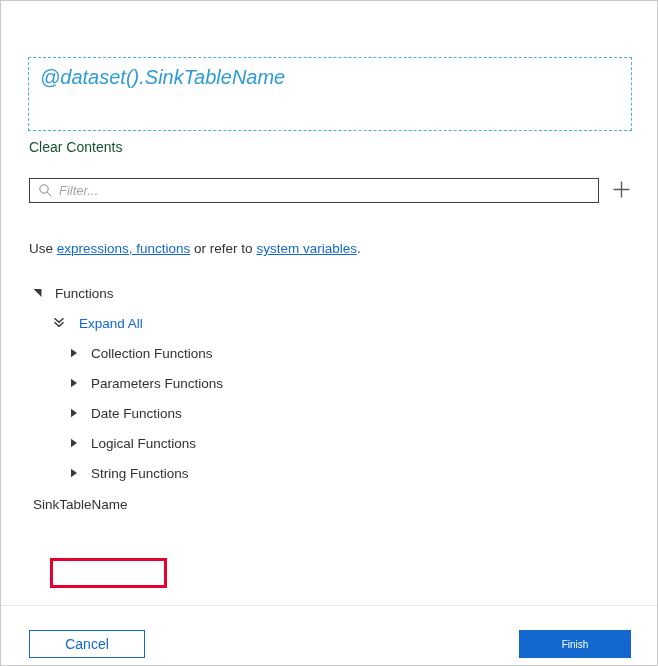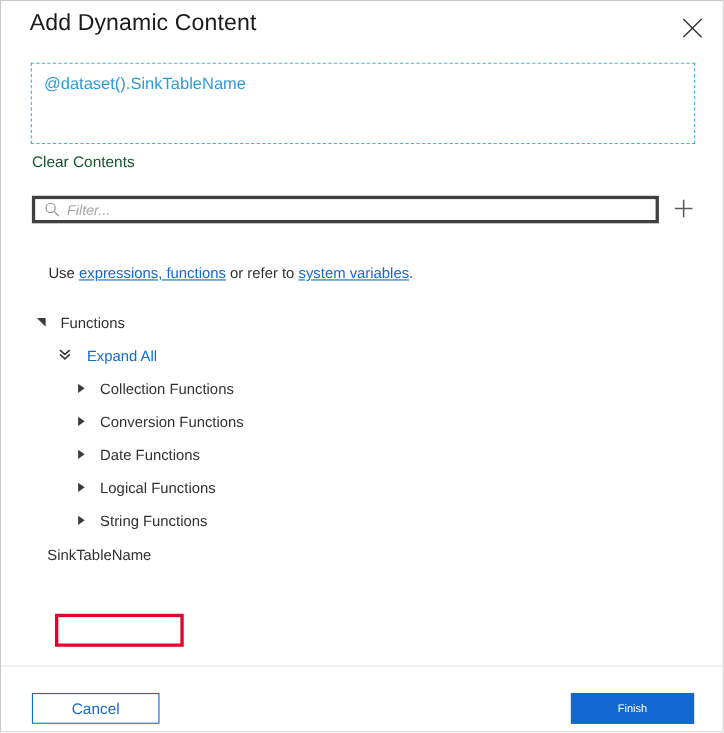--- a/index.html
+++ b/index.html
@@ -61,46 +61,47 @@
     top: 56px;
     width: 604px;
     height: 74px;
     box-sizing: border-box;
     border: 1px dashed #46b0e3;
     background: #ffffff;
     padding: 10px 10px 0 11px;
     cursor: text;
   }
   .expr-text {
-    font-size: 15px;
+    font-size: 20px;
     color: #2e9bd6;
     line-height: 18px;
     white-space: pre-wrap;
     word-break: break-word;
+    font-style: italic;
   }
 
   .clear-link {
     position: absolute;
     left: 28px;
     top: 138px;
     font-size: 14px;
     color: #14532d;
     cursor: pointer;
     white-space: nowrap;
   }
 
   
   .filter-wrap {
     position: absolute;
     left: 28px;
     top: 177px;
     width: 570px;
     height: 25px;
     box-sizing: border-box;
-    border: 3px solid #404040;
+    border: 1px solid #404040;
     background: #ffffff;
     display: flex;
     align-items: center;
     padding: 0 6px;
   }
   .filter-icon {
     flex: 0 0 auto;
     width: 15px;
     height: 15px;
     margin: 0 6px 0 2px;
@@ -133,21 +134,21 @@
     justify-content: center;
     cursor: pointer;
     background: transparent;
     border: none;
     padding: 0;
   }
 
   
   .use-line {
     position: absolute;
-    left: 43px;
+    left: 28px;
     top: 240px;
     font-size: 13.5px;
     color: #323130;
     white-space: nowrap;
     text-align: center;
   }
   .use-line a {
     color: #1268cf;
     text-decoration: underline;
     cursor: pointer;
@@ -165,21 +166,21 @@
     align-items: flex-start;
     height: 30px;
     font-size: 13.5px;
     color: #323130;
     cursor: pointer;
     user-select: none;
   }
   .tree-row.group { padding-left: 32px; }
   .tree-row.child { padding-left: 52px; margin-left: 16px; }
   .tree-row.expandall { padding-left: 52px; }
-  .tree-row.leaf { padding-left: 40px; }
+  .tree-row.leaf { padding-left: 30px; }
 
   .tri {
     flex: 0 0 auto;
     width: 10px;
     height: 10px;
     margin-right: 12px;
     display: block;
   }
   .chev {
     flex: 0 0 auto;
@@ -246,30 +247,20 @@
     font-size: 10px;
     cursor: pointer;
     padding: 0;
   }
 </style>
 </head>
 <body>
 
 <div class="dialog">
 
-  <div class="header">
-    <div class="title">Add Dynamic Content</div>
-    <button class="close-btn">
-      <span>
-        <svg width="19" height="19" viewBox="0 0 19 19">
-          <path d="M1.2 1.2 L17.8 17.8 M17.8 1.2 L1.2 17.8" stroke="#333333" stroke-width="1.3" fill="none"></path>
-        </svg>
-      </span>
-    </button>
-  </div>
 
   <div class="expr-box">
     <div class="expr-text">@dataset().SinkTableName</div>
   </div>
 
   <div class="clear-link">Clear Contents</div>
 
   <div class="filter-wrap">
     <span class="filter-icon">
       <svg width="15" height="15" viewBox="0 0 15 15">
@@ -320,21 +311,21 @@
       </span>
       <span>Collection Functions</span>
     </div>
 
     <div class="tree-row child">
       <span class="tri">
         <svg width="10" height="10" viewBox="0 0 10 10">
             <path d="M2 0.8 L8 5 L2 9.2 Z" fill="#3b3a39"></path>
           </svg>
       </span>
-      <span>Conversion Functions</span>
+      <span>Parameters Functions</span>
     </div>
 
     <div class="tree-row child">
       <span class="tri">
         <svg width="10" height="10" viewBox="0 0 10 10">
             <path d="M2 0.8 L8 5 L2 9.2 Z" fill="#3b3a39"></path>
           </svg>
       </span>
       <span>Date Functions</span>
     </div>

